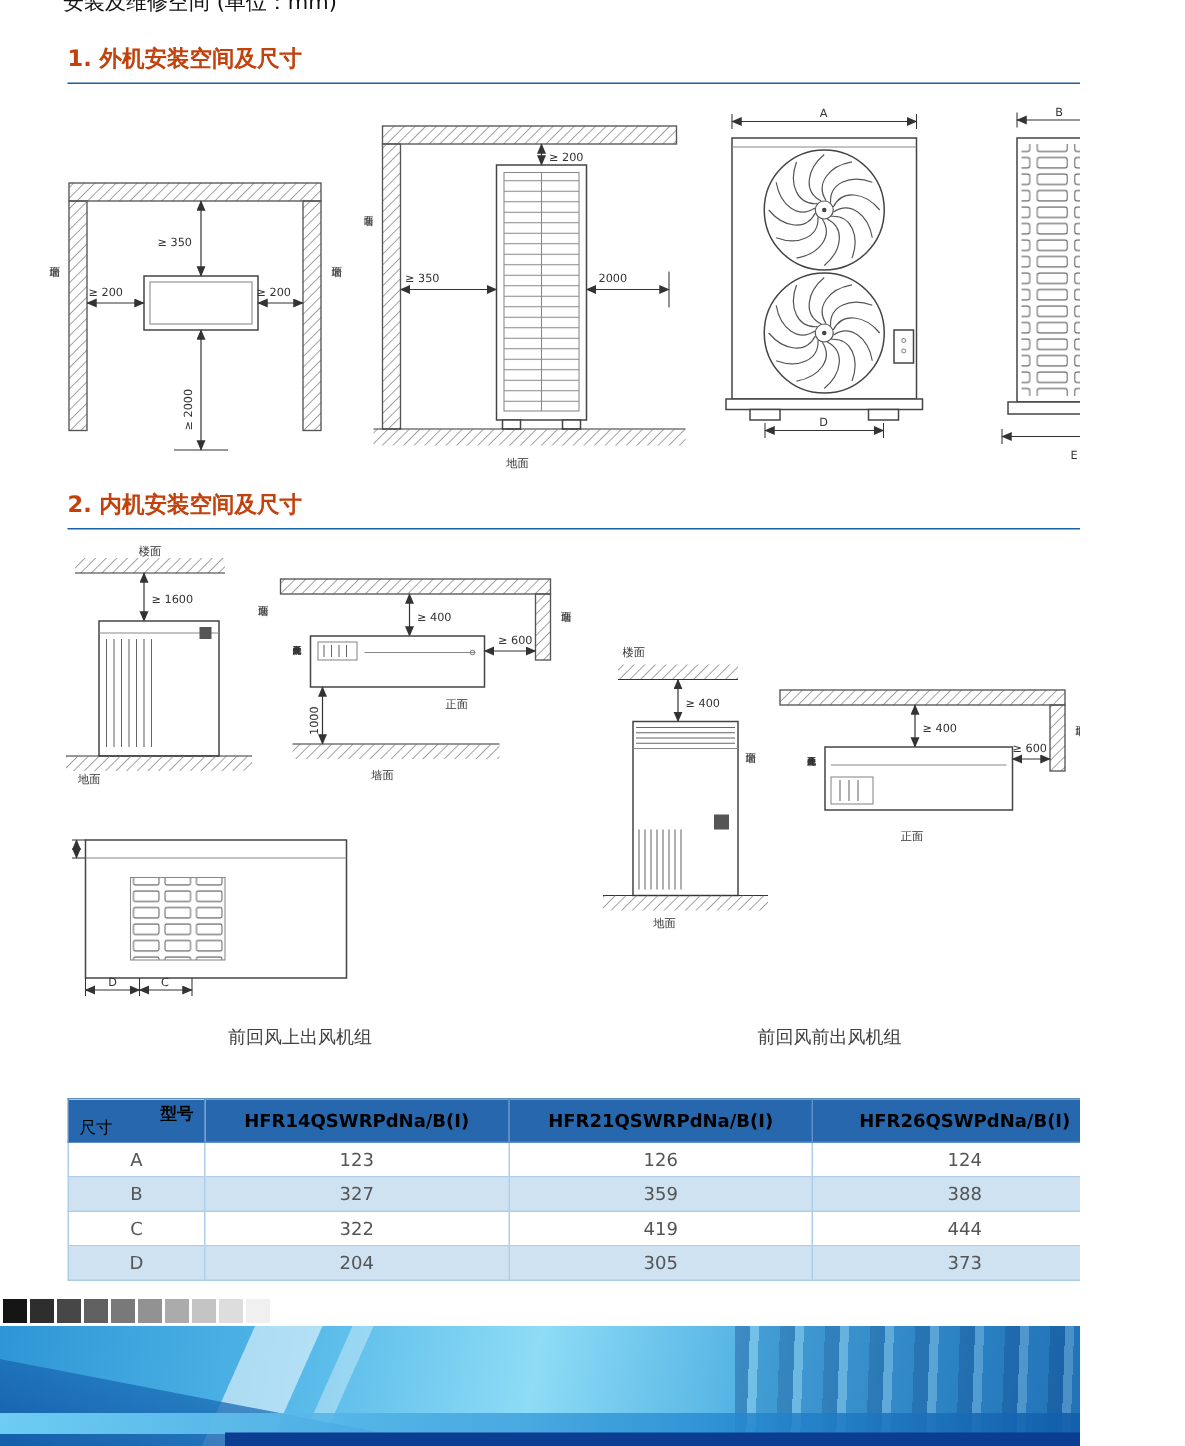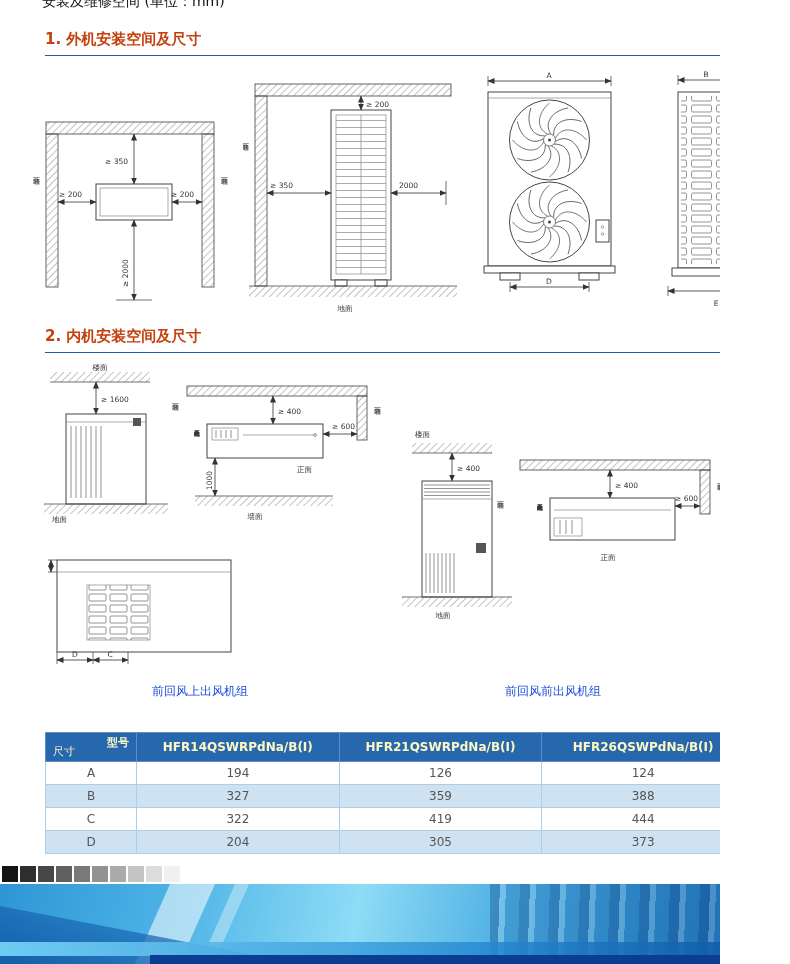--- a/index.html
+++ b/index.html
@@ -16,25 +16,25 @@
   svg .vtxt { writing-mode:vertical-rl; text-orientation:upright; font-size:7px; }
   svg .tiny { writing-mode:vertical-rl; text-orientation:upright; font-size:5.8px; }
   svg .dim  { font-size:7.5px; }
   svg .o    { fill:#fff; stroke:#444; stroke-width:1; }
   svg .thin { fill:none; stroke:#888; stroke-width:0.7; }
   svg .hatch{ stroke:#555; stroke-width:0.9; }
   svg .dimline { stroke:#333; stroke-width:0.8; }
   svg .tick { stroke:#333; stroke-width:0.7; }
   svg .grid { stroke:#666; stroke-width:0.7; fill:none; }
 
-  .caption { position:absolute; top:683px; font-size:12px; color:#1d4ed8; }
+  .caption { position:absolute; top:683px; font-size:12px; color:#404040; }
 
   .spec { position:absolute; left:45px; top:732px; width:700px; border-collapse:collapse;
           font-size:12px; table-layout:fixed; border:1px solid #9ec3e2; }
-  .spec th { background:#2667ad; color:#fef9c3; font-weight:bold; height:26px;
+  .spec th { background:#2667ad; color:#000000; font-weight:bold; height:26px;
              border:1px solid #5d8fc4; font-size:12px; }
   .spec th:first-child { width:88px; }
   .spec td { text-align:center; height:20px; color:#555; border:1px solid #aecde8; background:#fff; }
   .spec tr.alt td { background:#cfe2f2; }
   .diag-th { position:relative;
              background-color:#2667ad;
              background-image:linear-gradient(to bottom right, transparent 48.8%, #e8eef5 49.3%, #e8eef5 50.7%, transparent 51.2%); }
   .th-model { position:absolute; top:2px; right:7px; font-size:11px; font-weight:bold; }
   .th-dim   { position:absolute; bottom:2px; left:7px; font-size:11px; font-weight:normal; }
 
@@ -340,21 +340,21 @@
           <span class="th-dim">尺寸</span>
         </th>
         <th>HFR14QSWRPdNa/B(I)</th>
         <th>HFR21QSWRPdNa/B(I)</th>
         <th>HFR26QSWPdNa/B(I)</th>
       </tr>
     </thead>
     <tbody>
       <tr>
         <td>A</td>
-        <td>194</td>
+        <td>123</td>
         <td>126</td>
         <td>124</td>
       </tr>
       <tr class="alt">
         <td>B</td>
         <td>327</td>
         <td>359</td>
         <td>388</td>
       </tr>
       <tr>

